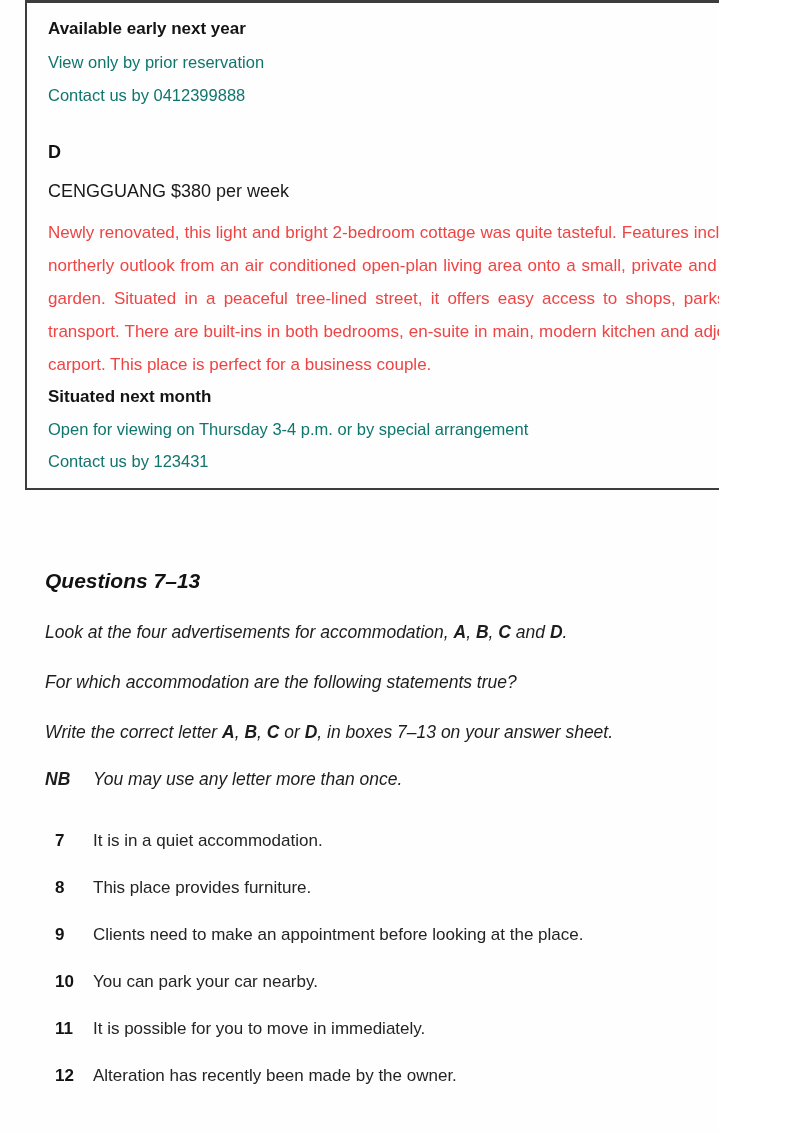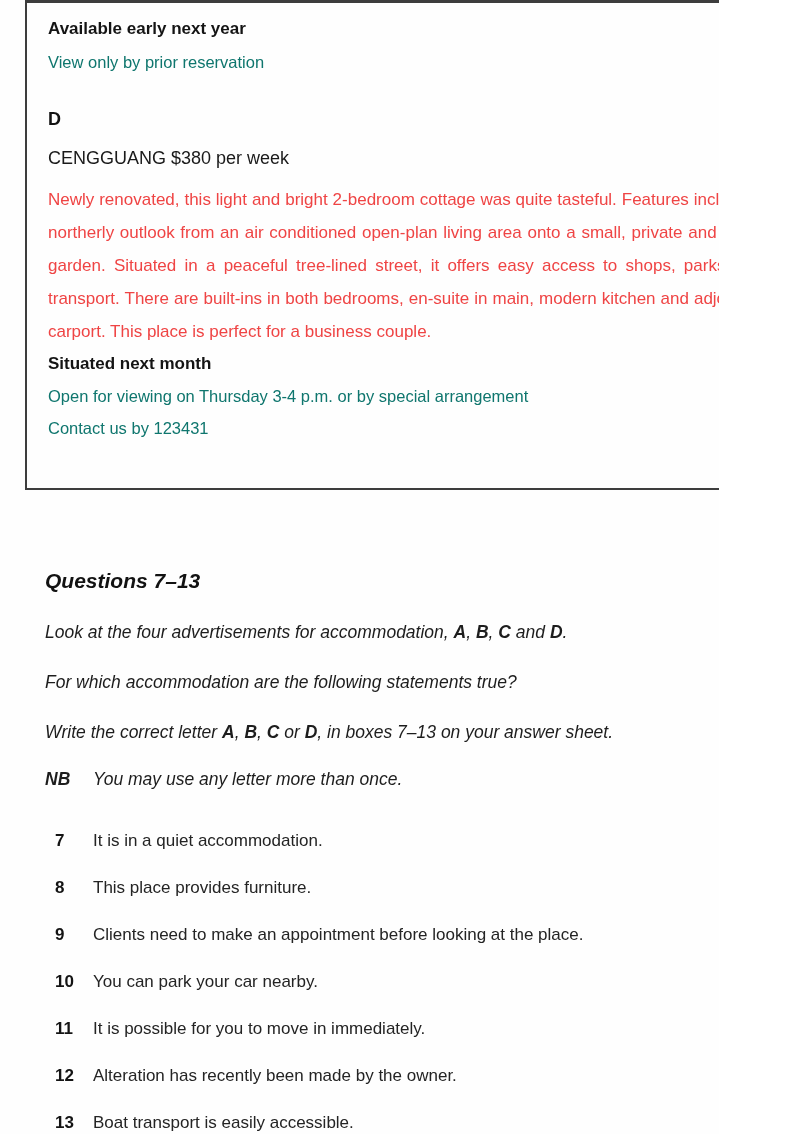--- a/index.html
+++ b/index.html
@@ -136,20 +136,21 @@
 </head>
 <body>
 
 <div class="page">
 
   <div class="scan-artifact"></div>
 
   <div class="ad-box">
     <div class="ad-line bold ad-availability-1">Available early next year</div>
     <div class="ad-line ad-viewing-1">View only by prior reservation</div>
+    <div class="ad-line ad-contact-1">Contact us by 0412399888</div>
 
     <div class="ad-label">D</div>
     <div class="ad-title">CENGGUANG $380 per week</div>
     <div class="ad-description">Newly renovated, this light and bright 2-bedroom cottage was quite tasteful. Features include a northerly outlook from an air conditioned open-plan living area onto a small, private and sunlit garden. Situated in a peaceful tree-lined street, it offers easy access to shops, parks and transport. There are built-ins in both bedrooms, en-suite in main, modern kitchen and adjoining carport. This place is perfect for a business couple.</div>
 
     <div class="ad-line bold ad-availability-2">Situated next month</div>
     <div class="ad-line ad-viewing-2">Open for viewing on Thursday 3-4 p.m. or by special arrangement</div>
     <div class="ad-line ad-contact-2">Contact us by 123431</div>
   </div>
 
@@ -183,20 +184,16 @@
         <span class="question-text">You can park your car nearby.</span>
       </div>
       <div class="question-row">
         <span class="question-number">11</span>
         <span class="question-text">It is possible for you to move in immediately.</span>
       </div>
       <div class="question-row">
         <span class="question-number">12</span>
         <span class="question-text">Alteration has recently been made by the owner.</span>
       </div>
-      <div class="question-row">
-        <span class="question-number">13</span>
-        <span class="question-text">Boat transport is easily accessible.</span>
-      </div>
     </div>
   </div>
 
 </div>
 
 </body></html>

